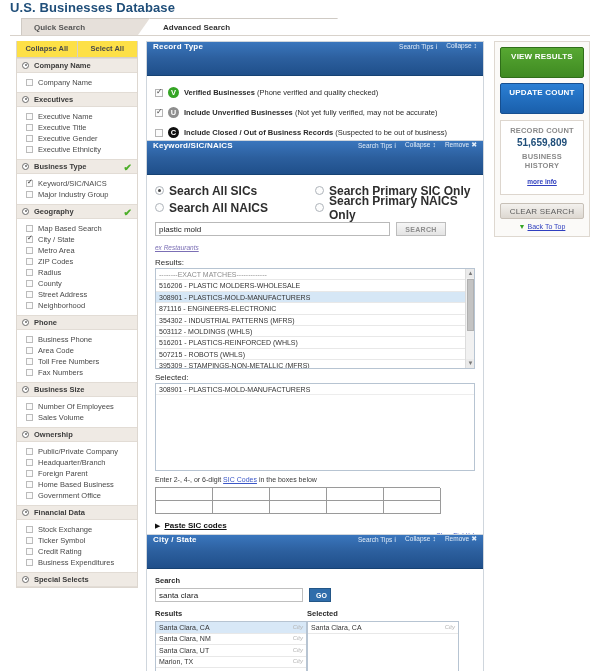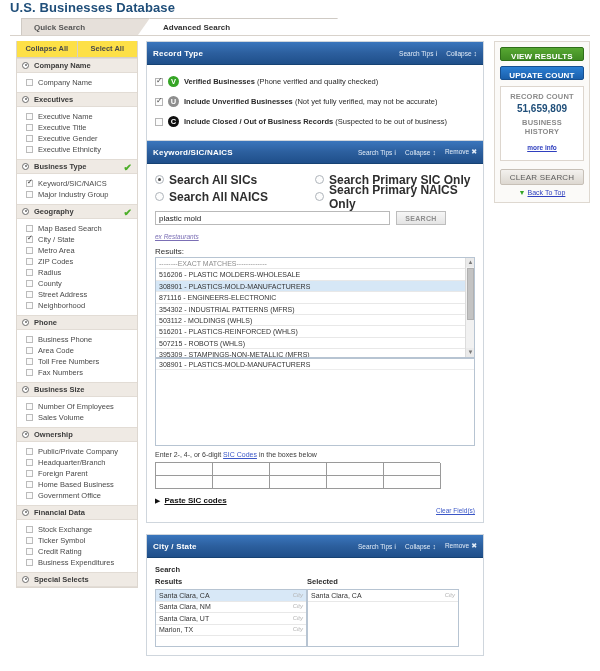--- a/index.html
+++ b/index.html
@@ -156,25 +156,24 @@
 
   
   .panel {
     position: absolute;
     left: 146px;
     width: 338px;
     background: #fff;
     border: 1px solid #cfd6dd;
   }
   .panel-head {
-    height: 23px;
+    height: 34px;
     background: linear-gradient(to bottom, #3a76bd 0%, #2c5f9e 50%, #1f4f8a 100%);
     border-bottom: 1px solid #164273;
     display: flex;
-    align-items: center;
     padding: 0 6px;
     color: #fff;
   }
   .panel-title {
     font-size: 8px;
     font-weight: bold;
     letter-spacing: 0.2px;
     flex: 1;
   }
   .panel-act {
@@ -452,21 +451,21 @@
     width: 96px;
   }
   .rail-card {
     background: #fbfaf8;
     border: 1px solid #ded8d0;
     padding: 5px 5px 6px 5px;
   }
   .btn-green, .btn-blue {
     display: block;
     width: 100%;
-    height: 14px;
+    height: 31px;
     border-radius: 2px;
     font-size: 8px;
     font-weight: bold;
     color: #fff;
     text-align: center;
     line-height: 17px;
     letter-spacing: 0.2px;
   }
   .btn-green {
     background: linear-gradient(to bottom,#57a832,#3f8a22);
@@ -810,20 +809,21 @@
             <div class="lrow">507215 - ROBOTS (WHLS)</div>
             <div class="lrow">395309 - STAMPINGS-NON-METALLIC (MFRS)</div>
           </div>
         <div class="scrollbar">
           <div class="arrow">▲</div>
           <div class="thumb"></div>
           <div class="arrow bot">▼</div>
         </div>
       </div>
 
+      <div class="field-lbl">Selected:</div>
       <div class="selbox">
         <div id="keyword-selected">
             <div class="lrow">308901 - PLASTICS-MOLD-MANUFACTURERS</div>
           </div>
       </div>
 
       <div class="hint">
         <span>Enter 2-, 4-, or 6-digit </span><a>SIC Codes</a><span> in the boxes below</span>
       </div>
 
@@ -856,20 +856,24 @@
       </div>
       <div class="panel-act">
         <span>Collapse</span><span class="gl">↕</span>
       </div>
       <div class="panel-act">
         <span>Remove</span><span class="gl">✖</span>
       </div>
     </div>
     <div class="panel-body">
       <div class="cs-lbl">Search</div>
+      <div class="cs-searchrow">
+        <input class="cs-input" type="text" value="santa clara" style="">
+        <button class="cs-go">GO</button>
+      </div>
       <div class="cs-cols">
         <div class="cs-col-l">
           <div class="cs-lbl">Results</div>
           <div class="cs-listbox" id="cs-results">
               <div class="cs-row sel">
                 <span>Santa Clara, CA</span>
                 <span class="tag">City</span>
               </div>
               <div class="cs-row">
                 <span>Santa Clara, NM</span>

